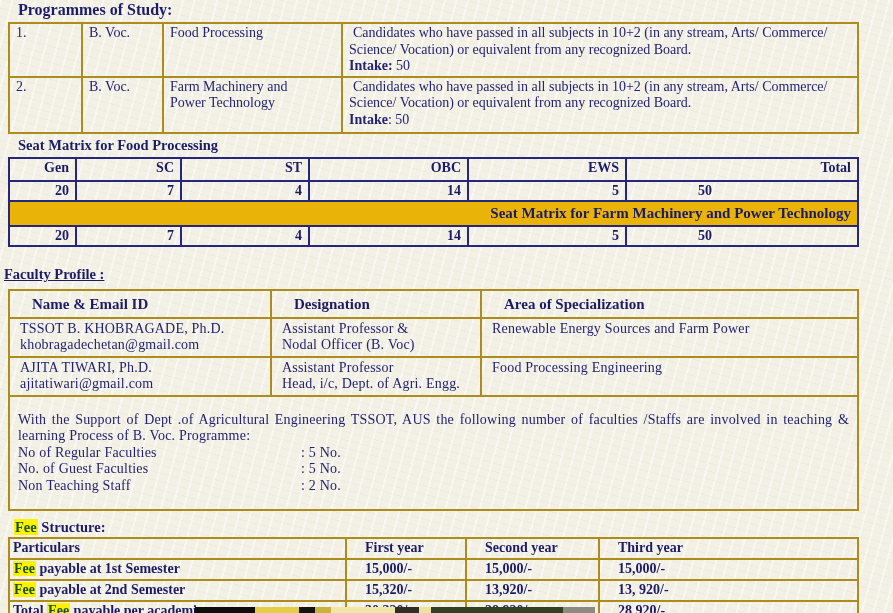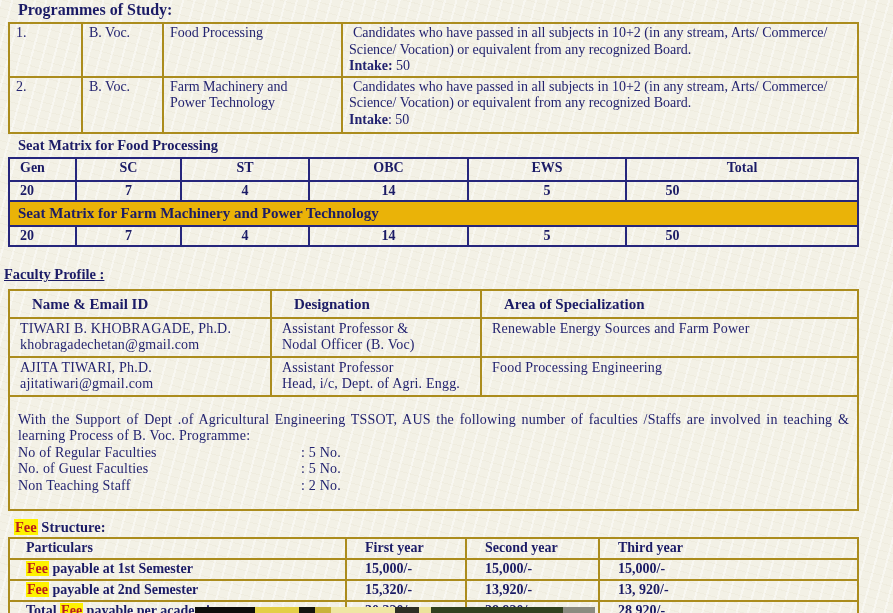--- a/index.html
+++ b/index.html
@@ -7,44 +7,44 @@
     width:893px;height:613px;position:relative;overflow:hidden;
     font-family:"Liberation Serif",serif;
     color:#232370;
     background-color:#f3f1e6;
     background-image:
       repeating-linear-gradient(105deg, rgba(255,255,255,.45) 0 2px, rgba(255,255,255,0) 2px 11px),
       repeating-linear-gradient(15deg, rgba(205,195,165,.10) 0 1px, rgba(255,255,255,0) 1px 8px);
   }
   .doc{position:absolute;left:8px;top:0;width:849px;}
   .bold{font-weight:bold;}
-  .hl{background:#fef200;font-weight:bold;color:#b91c1c;padding:0 1px;}
+  .hl{background:#fef200;font-weight:bold;color:#14532d;padding:0 1px;}
 
   .h-main{font-size:16px;font-weight:bold;color:#1b1b66;margin:1px 0 3px 10px;}
   .h-seat{font-size:14.5px;font-weight:bold;color:#1b1b66;margin:3px 0 3px 10px;}
   .h-faculty{font-size:14.5px;font-weight:bold;color:#1b1b66;margin:19px 0 6px -4px;text-decoration:underline;}
   .h-fee{font-size:14.5px;font-weight:bold;color:#1b1b66;margin:8px 0 1px 6px;}
 
   table{border-collapse:collapse;table-layout:fixed;width:849px;}
   td,th{padding:1px 6px;vertical-align:top;font-size:14px;line-height:16.5px;text-align:left;overflow:hidden;}
   th{font-weight:bold;color:#1b1b66;}
   .gold td,.gold th{border:2px solid #ab8c1d;}
   .navy td,.navy th{border:2px solid #26267c;}
-  .navy td,.navy th{font-weight:bold;color:#1b1b66;}
+  .navy td,.navy th{font-weight:bold;color:#1b1b66;text-align:right;}
   .c{text-align:center;}
   .seat-merged{background:#eab308;font-size:15px;padding:3px 6px 3px 8px;}
   .sub-wrap{width:155px;}
   .fac td{letter-spacing:.2px;}
   .fac .hdr th{font-size:15px;padding:5px 6px 4px 22px;}
   .fac td{padding:2px 6px 2px 10px;}
   .note-row{letter-spacing:.1px;}
   .note-par{text-align:justify;margin:1px 2px 0 2px;}
   .note-line{display:flex;margin:0 2px;}
   .note-label{width:283px;}
-  .fee td,.fee th{font-weight:bold;color:#1b1b66;padding:1px 6px 1px 16px;}
+  .fee td,.fee th{font-weight:bold;color:#1b1b66;padding:1px 6px 1px 3px;}
   .fee .val{padding-left:18px;}
   .footer{display:flex;justify-content:space-between;align-items:baseline;margin:2px 0 0 -6px;width:885px;}
   .footer-left{white-space:nowrap;}
   .f-name{font-size:18px;font-weight:bold;color:#1b1b66;}
   .footer-right{white-space:nowrap;font-weight:bold;color:#1b1b66;font-size:15.5px;}
   .photo-strip{
     position:absolute;left:195px;top:607px;width:400px;height:6px;
     background:linear-gradient(90deg,
       #0e0e0c 0 15%, #e3cf45 15% 26%, #14140e 26% 30%, #c8b23a 30% 34%,
       #efe7a3 34% 50%, #2e2e24 50% 56%, #ece39c 56% 59%, #31411f 59% 92%, #8b8b80 92% 100%);
@@ -140,21 +140,21 @@
         <col style="width:377px">
     </colgroup>
     <tbody>
         <tr class="hdr">
       <th>Name &amp; Email ID</th>
       <th>Designation</th>
       <th>Area of Specialization</th>
     </tr>
     <tr>
       <td style="height:30px">
-        <div>TIWARI B. KHOBRAGADE, Ph.D.</div>
+        <div>TSSOT B. KHOBRAGADE, Ph.D.</div>
         <div>khobragadechetan@gmail.com</div>
       </td>
       <td>
         <div>Assistant Professor &amp;</div>
         <div>Nodal Officer (B. Voc)</div>
       </td>
       <td>Renewable Energy Sources and Farm Power</td>
     </tr>
     <tr>
       <td style="height:30px">

